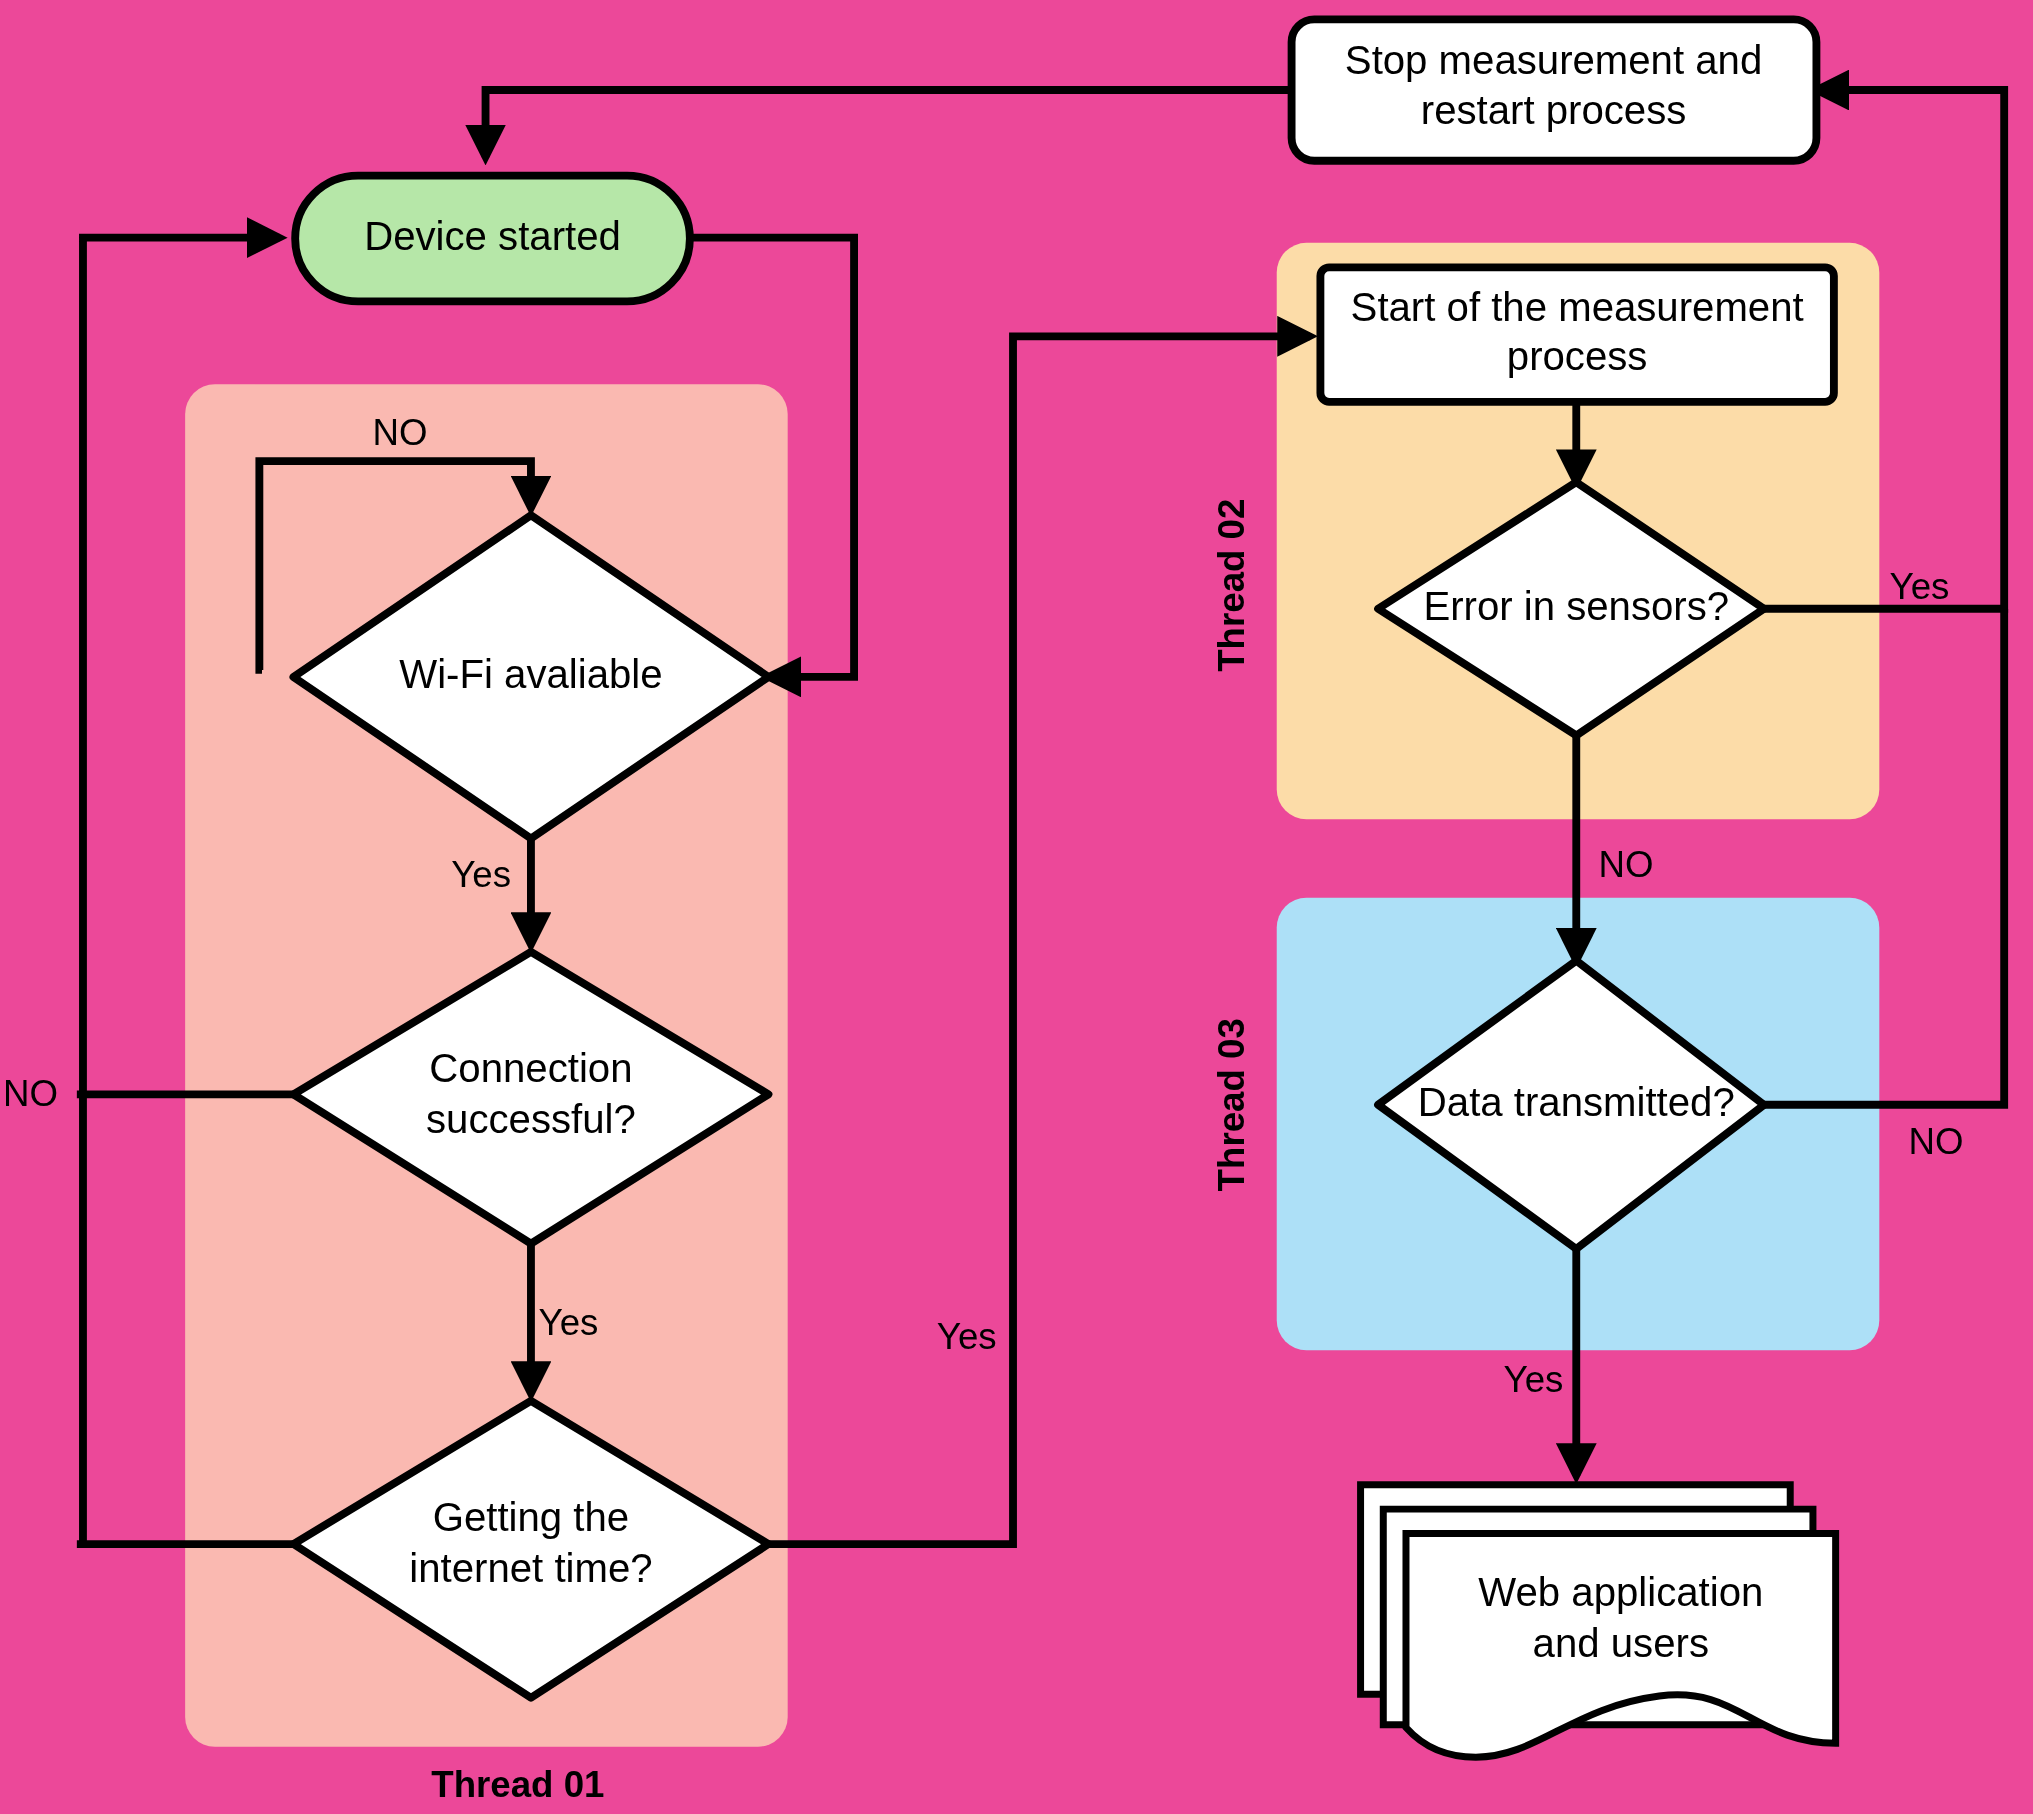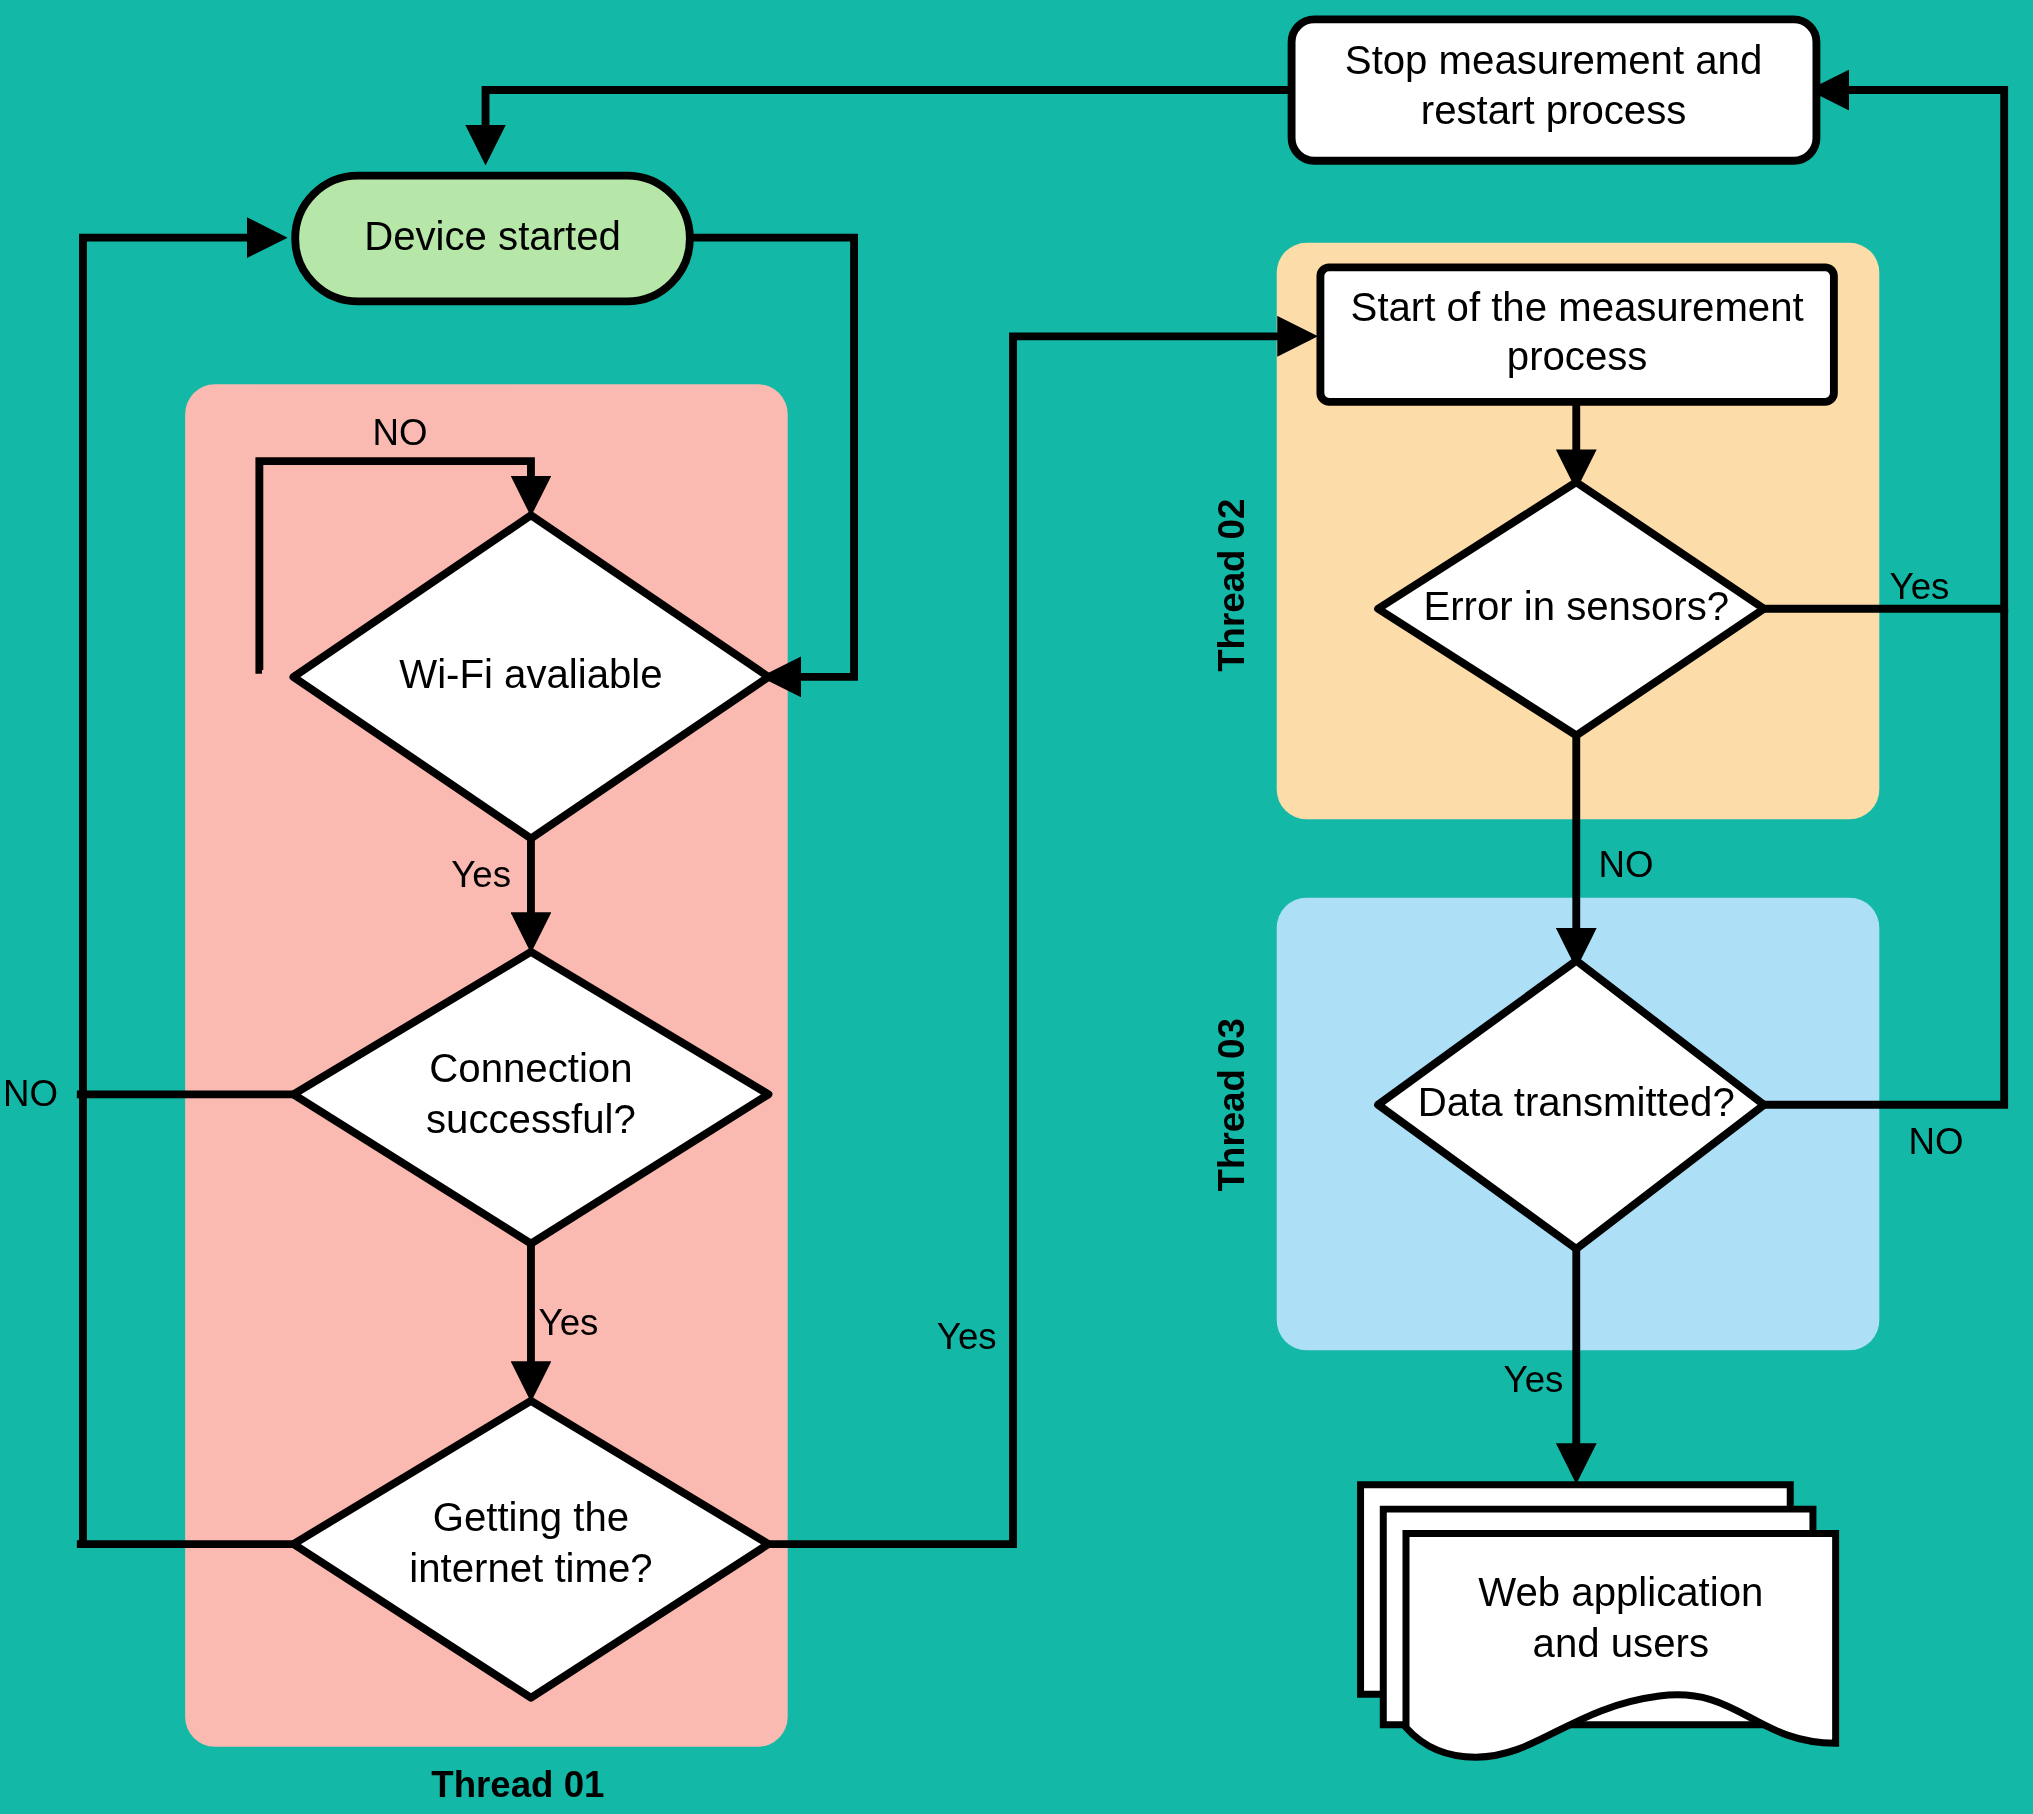--- a/index.html
+++ b/index.html
@@ -10,21 +10,21 @@
   body {
     width: 2033px;
     height: 1814px;
     font-family: "Liberation Sans", sans-serif;
     overflow: hidden;
   }
   #stage {
     position: relative;
     width: 2033px;
     height: 1814px;
-    background: #14b8a6;
+    background: #ec4899;
   }
   svg.flow {
     position: absolute;
     left: 0;
     top: 0;
     width: 2033px;
     height: 1814px;
   }
   .nodeText {
     font-family: "Liberation Sans", sans-serif;

